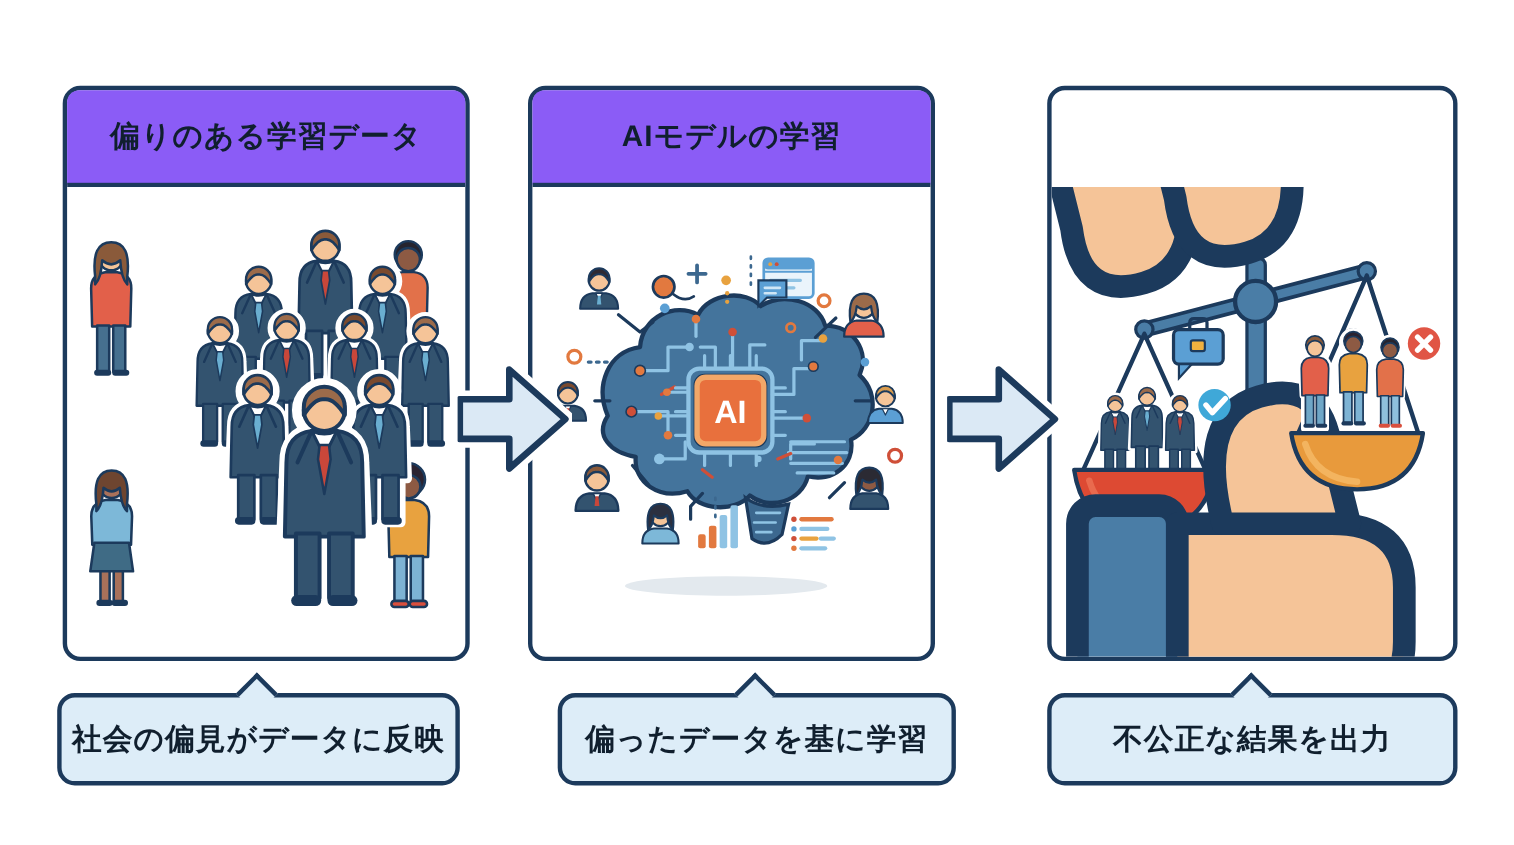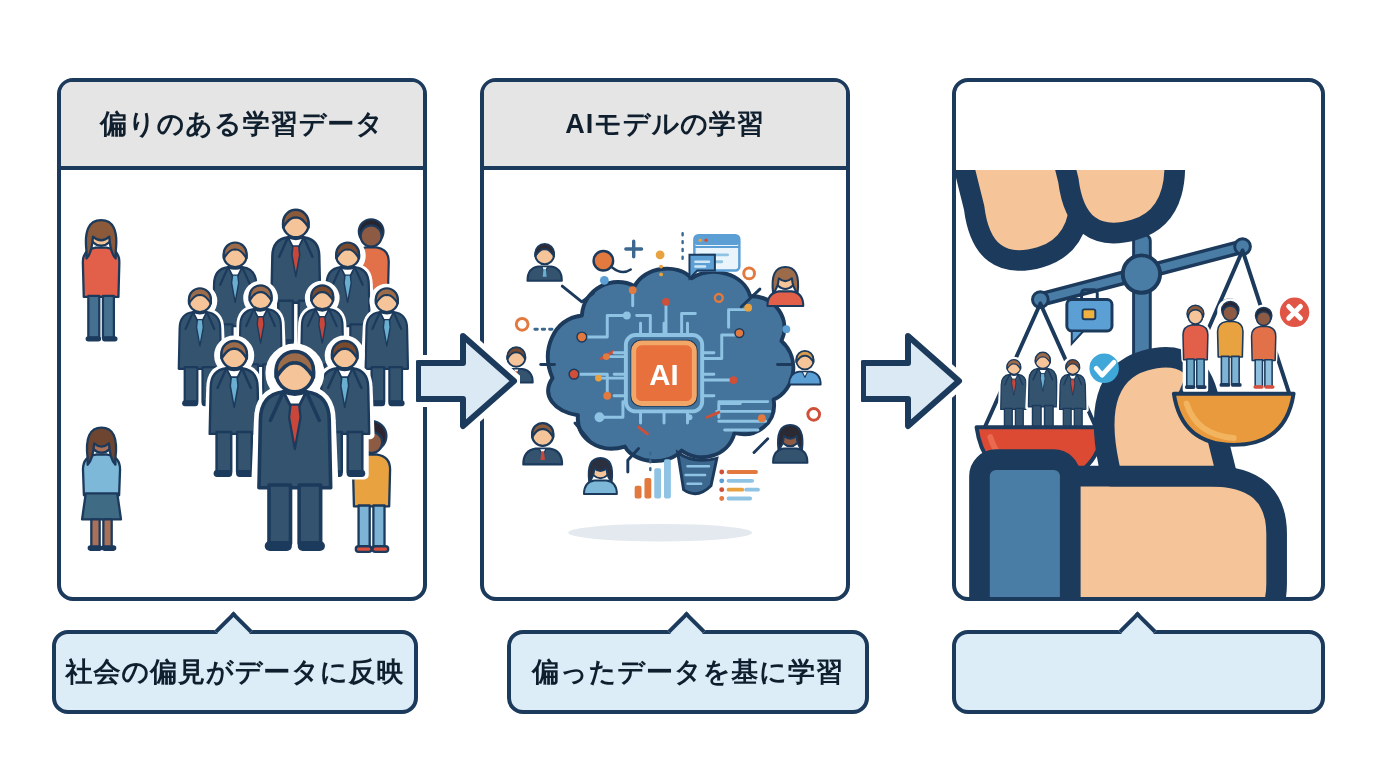--- a/index.html
+++ b/index.html
@@ -1,20 +1,20 @@
 <!DOCTYPE html>
 <html><head>
 <meta charset="utf-8">
 <style>
   html,body{margin:0;padding:0;background:#fff;}
   body{width:1376px;height:768px;font-family:"Liberation Sans","DejaVu Sans",sans-serif;}
   .stage{position:relative;width:1376px;height:768px;background:#ffffff;overflow:hidden;}
   .panel{position:absolute;top:78px;width:370px;height:523px;background:#fff;
          border:4px solid #1c3a5c;border-radius:16px;box-sizing:border-box;}
-  .panel-header{height:84px;background:#e5e5e5;border-bottom:4px solid #1c3a5c;
+  .panel-header{height:84px;background:#8b5cf6;border-bottom:4px solid #1c3a5c;
          border-radius:11px 11px 0 0;display:flex;align-items:center;justify-content:center;
          font-weight:bold;font-size:27px;color:#101f2e;letter-spacing:1px;}
   .panel-body{position:absolute;left:0;right:0;top:88px;bottom:0;border-radius:0 0 11px 11px;overflow:hidden;text-align:center;}
   .panel-body svg{display:block;width:100%;height:100%;}
   .arrow{position:absolute;top:326px;width:104px;height:110px;}
   .callout{position:absolute;top:630px;height:84px;background:#ddedf8;border:4px solid #1c3a5c;
          border-radius:16px;box-sizing:border-box;display:flex;align-items:center;justify-content:center;
          font-weight:bold;font-size:27px;color:#101f2e;letter-spacing:1px;}
   .tail{position:absolute;top:-17px;left:50%;margin-left:-15px;width:27px;height:27px;background:#ddedf8;
          border-left:4px solid #1c3a5c;border-top:4px solid #1c3a5c;transform:rotate(45deg);box-sizing:border-box;}
@@ -384,15 +384,16 @@
   <div class="callout" style="left:52px;width:366px">
     <span class="tail"></span>
     <span>社会の偏見がデータに反映</span>
   </div>
   <div class="callout" style="left:507px;width:362px">
     <span class="tail"></span>
     <span>偏ったデータを基に学習</span>
   </div>
   <div class="callout" style="left:952px;width:373px">
     <span class="tail"></span>
+    <span>不公正な結果を出力</span>
   </div>
 
 </div>
 
 </body></html>

